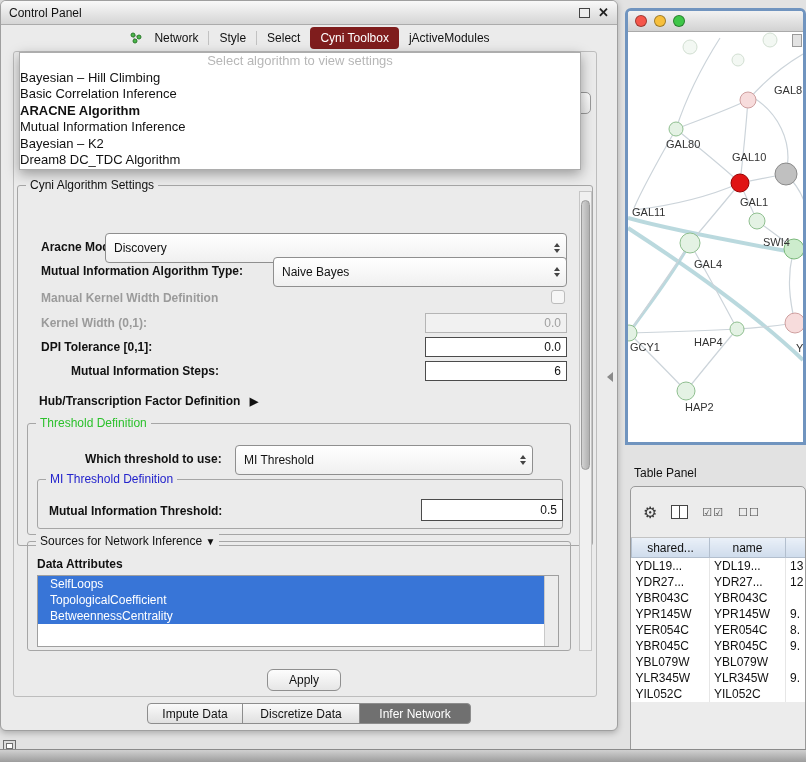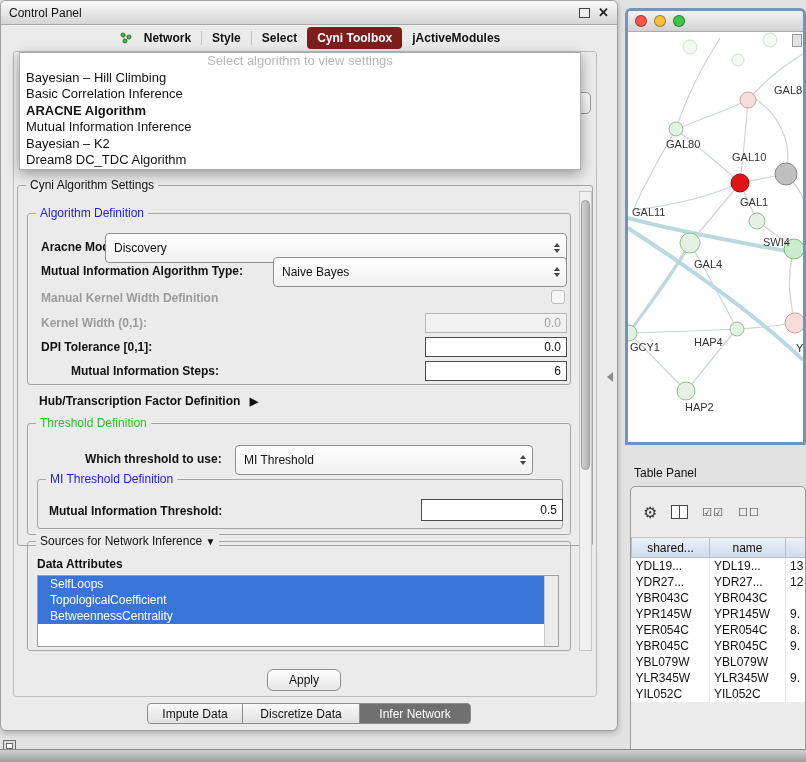--- a/index.html
+++ b/index.html
@@ -19,25 +19,25 @@
   .combo{position:absolute;height:30px;border:1px solid #8f8f8f;border-radius:4px;
          background:linear-gradient(#ffffff,#f0f0f0);display:flex;align-items:center;
          padding-left:8px;box-sizing:border-box;}
   .combo-arrows{margin-left:auto;margin-right:6px;display:flex;flex-direction:column;gap:2px;align-items:center;}
   .tri-up{width:0;height:0;border-left:3.5px solid transparent;border-right:3.5px solid transparent;border-bottom:4px solid #444;}
   .tri-down{width:0;height:0;border-left:3.5px solid transparent;border-right:3.5px solid transparent;border-top:4px solid #444;}
   .field{position:absolute;height:20px;background:#fff;border:1px solid #9a9a9a;box-sizing:border-box;
          text-align:right;padding:0 5px;font:12px "Liberation Sans",sans-serif;color:#111;}
   .field.strong{border-color:#4b4b4b;}
   .field.off{background:#f1f1f1;color:#a0a0a0;border-color:#b5b5b5;}
-  .tab{padding:4px 10px;border-radius:4px;white-space:nowrap;display:flex;align-items:center;gap:12px;font-weight:bold;}
+  .tab{padding:4px 10px;border-radius:4px;white-space:nowrap;display:flex;align-items:center;gap:12px;}
   .tab.sel{background:#7f1d1d;color:#fff;}
   .tabsep{width:1px;height:14px;background:#c2c2c2;}
   .popup{position:absolute;background:#fff;border:1px solid #adadad;box-shadow:0 4px 12px rgba(0,0,0,.35);z-index:50;}
-  .popup-item{height:16.5px;line-height:16.5px;padding-left:6px;font-size:13px;white-space:nowrap;}
+  .popup-item{height:16.5px;line-height:16.5px;font-size:13px;white-space:nowrap;}
   .popup-ph{color:#b7b7b7;text-align:center;padding-left:0;}
   .listrow{height:16px;line-height:16px;padding-left:12px;background:#3875d7;color:#fff;white-space:nowrap;}
   .btab{height:21px;line-height:21px;text-align:center;border:1px solid #8d8d8d;
         background:linear-gradient(#fafafa,#e0e0e0);box-sizing:border-box;}
   .btab.sel{background:#707070;color:#fff;}
   .light{width:12px;height:12px;border-radius:50%;border:1px solid rgba(0,0,0,.35);box-sizing:border-box;}
   table.nodetbl{border-collapse:collapse;table-layout:fixed;font-size:12px;background:#fff;}
   table.nodetbl th{background:linear-gradient(#eaf0f8,#cfdcec);border:1px solid #b3bfce;border-top:none;
         font-weight:normal;height:19px;padding:0 2px;overflow:hidden;white-space:nowrap;}
   table.nodetbl td{height:16px;padding:0 4px;border-right:1px solid #e6e6e6;white-space:nowrap;overflow:hidden;}
@@ -113,23 +113,20 @@
     </div>
 
     <div class="groupbox" style="left:16px;top:184px;width:576px;height:361px;">
       <span class="grouptitle">Cyni Algorithm Settings</span>
     </div>
 
     <div class="abs" style="left:578px;top:190px;width:13px;height:460px;background:#f0f0f0;border:1px solid #c6c6c6;">
       <div class="abs" style="left:1px;top:8px;width:9px;height:270px;border:1px solid #9a9a9a;border-radius:5px;background:linear-gradient(90deg,#d2d2d2,#b0b0b0);"></div>
     </div>
 
-    <div class="groupbox" style="left:26px;top:212px;width:544px;height:172px;">
-      <span class="grouptitle t-blue">Algorithm Definition</span>
-    </div>
 
     <span class="label bold" style="left:40px;top:239px;">Aracne Mode:</span>
     <div class="combo" style="left:104px;top:232px;width:462px;">
       <span>Discovery</span>
       <span class="combo-arrows">
           <span class="tri-up"></span>
           <span class="tri-down"></span>
         </span>
     </div>
 

